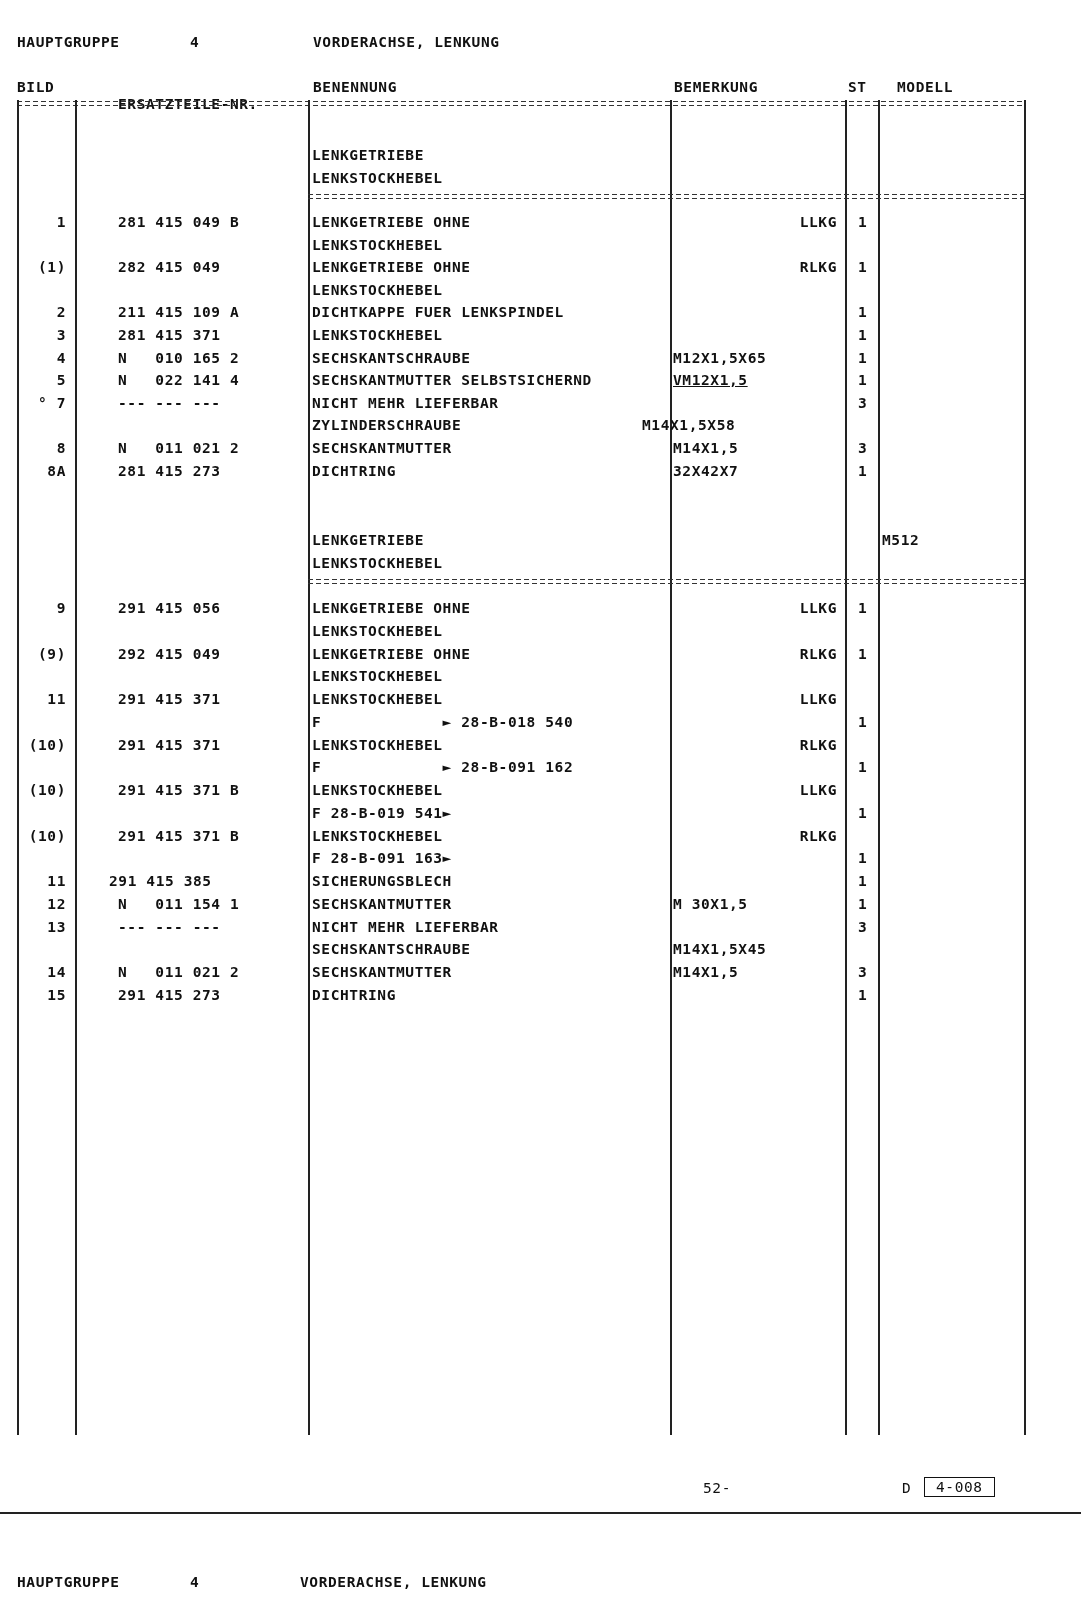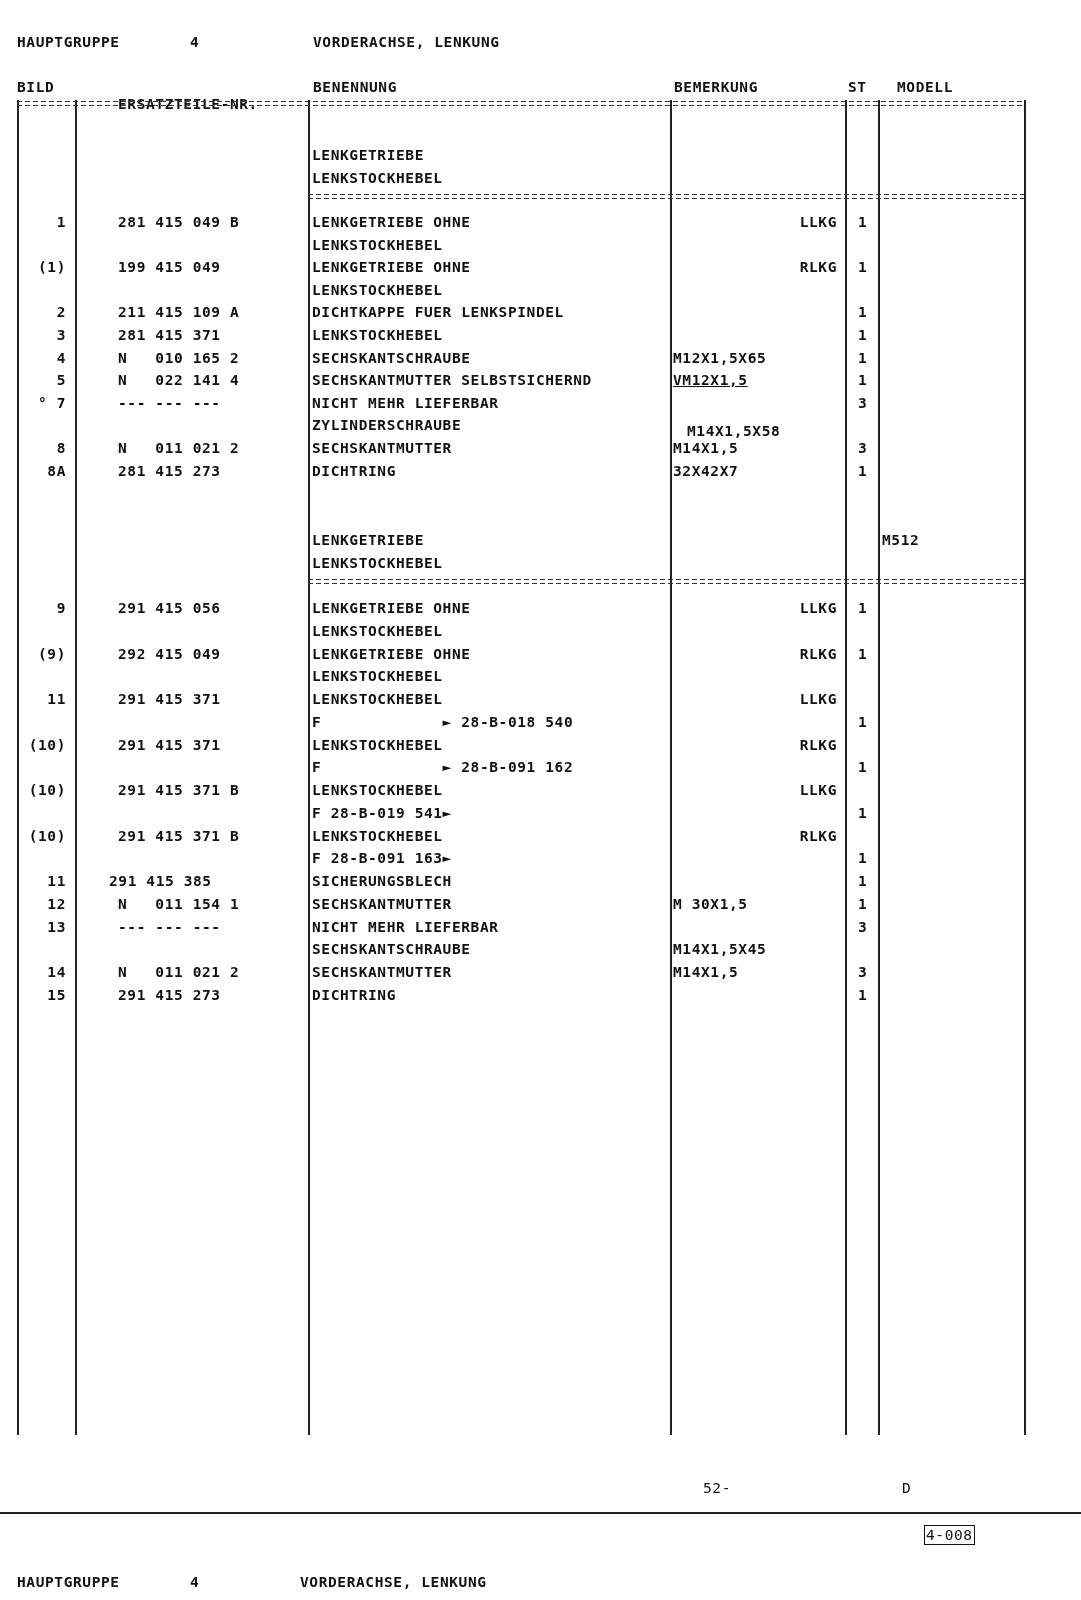--- a/index.html
+++ b/index.html
@@ -7,21 +7,21 @@
        font-family:"DejaVu Sans Mono","Liberation Mono",monospace;color:#111;}
   .t{position:absolute;font-size:14.5px;line-height:18px;white-space:pre;letter-spacing:0.6px;font-weight:bold;}
   .vl{position:absolute;width:1.5px;background:#222;}
   .dashline{position:absolute;height:6px;
       background-image:
         repeating-linear-gradient(90deg,#333 0 5px,transparent 5px 8px),
         repeating-linear-gradient(90deg,#333 0 5px,transparent 5px 8px);
       background-size:100% 1.4px,100% 1.4px;
       background-position:0 0,0 4px;background-repeat:no-repeat;}
   .hline{position:absolute;height:1.6px;background:#222;}
-  .box{border:1.5px solid #111;padding:0 1px;margin-top:48px;}
+  .box{border:1.5px solid #111;padding:0 11px;}
   .r{text-align:right;}
 </style>
 </head>
 <body>
 
 <div>
   <div class="t" style="left:17px;top:33px;">HAUPTGRUPPE</div>
   <div class="t" style="left:190px;top:33px;">4</div>
   <div class="t" style="left:313px;top:33px;">VORDERACHSE, LENKUNG</div>
 </div>
@@ -61,21 +61,21 @@
       <div>
         <div class="t r" style="left:20px;width:46px;top:235.6px;"></div>
         <div class="t " style="left:118px;top:235.6px;"></div>
         <div class="t " style="left:312px;top:235.6px;">LENKSTOCKHEBEL</div>
         <div class="t r" style="left:670px;width:167px;top:235.6px;"></div>
         <div class="t " style="left:673px;top:235.6px;"></div>
         <div class="t " style="left:858px;top:235.6px;"></div>
       </div>
       <div>
         <div class="t r" style="left:20px;width:46px;top:258.2px;">(1)</div>
-        <div class="t " style="left:118px;top:258.2px;">199 415 049</div>
+        <div class="t " style="left:118px;top:258.2px;">282 415 049</div>
         <div class="t " style="left:312px;top:258.2px;">LENKGETRIEBE OHNE</div>
         <div class="t r" style="left:670px;width:167px;top:258.2px;">RLKG</div>
         <div class="t " style="left:673px;top:258.2px;"></div>
         <div class="t " style="left:858px;top:258.2px;">1</div>
       </div>
       <div>
         <div class="t r" style="left:20px;width:46px;top:280.8px;"></div>
         <div class="t " style="left:118px;top:280.8px;"></div>
         <div class="t " style="left:312px;top:280.8px;">LENKSTOCKHEBEL</div>
         <div class="t r" style="left:670px;width:167px;top:280.8px;"></div>
@@ -120,21 +120,21 @@
         <div class="t " style="left:312px;top:393.8px;">NICHT MEHR LIEFERBAR</div>
         <div class="t r" style="left:670px;width:167px;top:393.8px;"></div>
         <div class="t " style="left:673px;top:393.8px;"></div>
         <div class="t " style="left:858px;top:393.8px;">3</div>
       </div>
       <div>
         <div class="t r" style="left:20px;width:46px;top:416.4px;"></div>
         <div class="t " style="left:118px;top:416.4px;"></div>
         <div class="t " style="left:312px;top:416.4px;">ZYLINDERSCHRAUBE</div>
         <div class="t r" style="left:670px;width:167px;top:416.4px;"></div>
-        <div class="t " style="left:687px;top:416.4px;margin-top:6px;">M14X1,5X58</div>
+        <div class="t " style="left:642px;top:416.4px;">M14X1,5X58</div>
         <div class="t " style="left:858px;top:416.4px;"></div>
       </div>
       <div>
         <div class="t r" style="left:20px;width:46px;top:439px;">8</div>
         <div class="t " style="left:118px;top:439px;">N   011 021 2</div>
         <div class="t " style="left:312px;top:439px;">SECHSKANTMUTTER</div>
         <div class="t r" style="left:670px;width:167px;top:439px;"></div>
         <div class="t " style="left:673px;top:439px;">M14X1,5</div>
         <div class="t " style="left:858px;top:439px;">3</div>
       </div>

